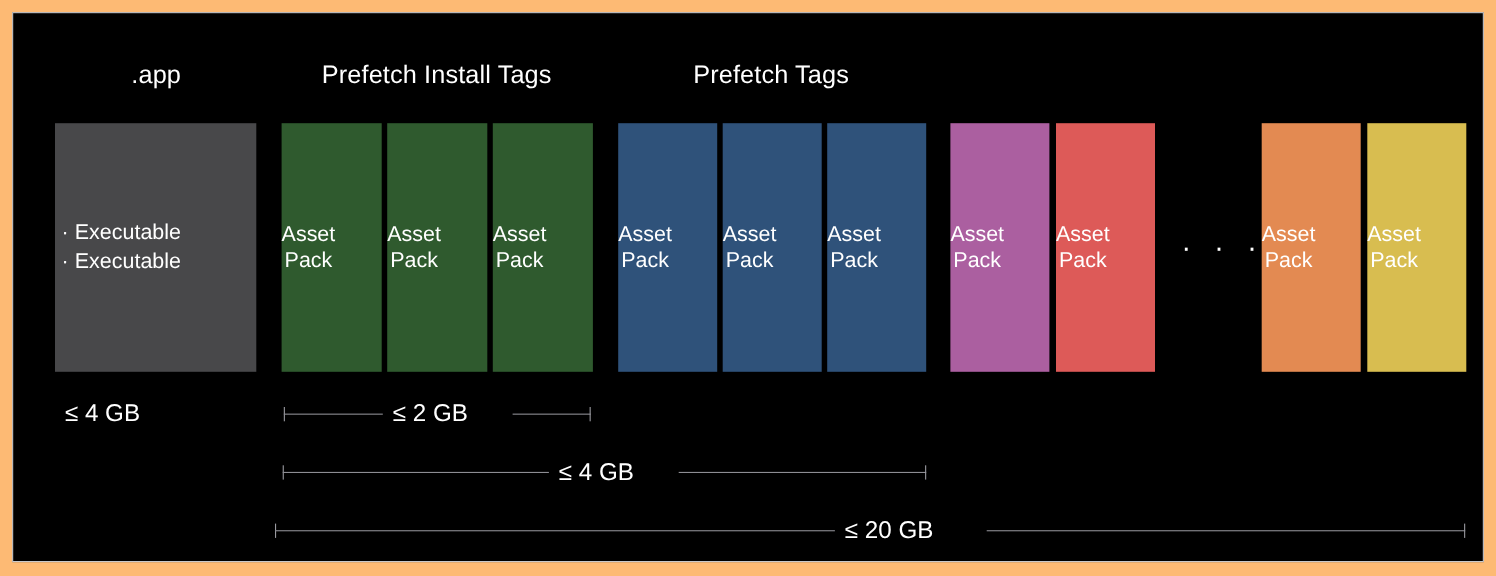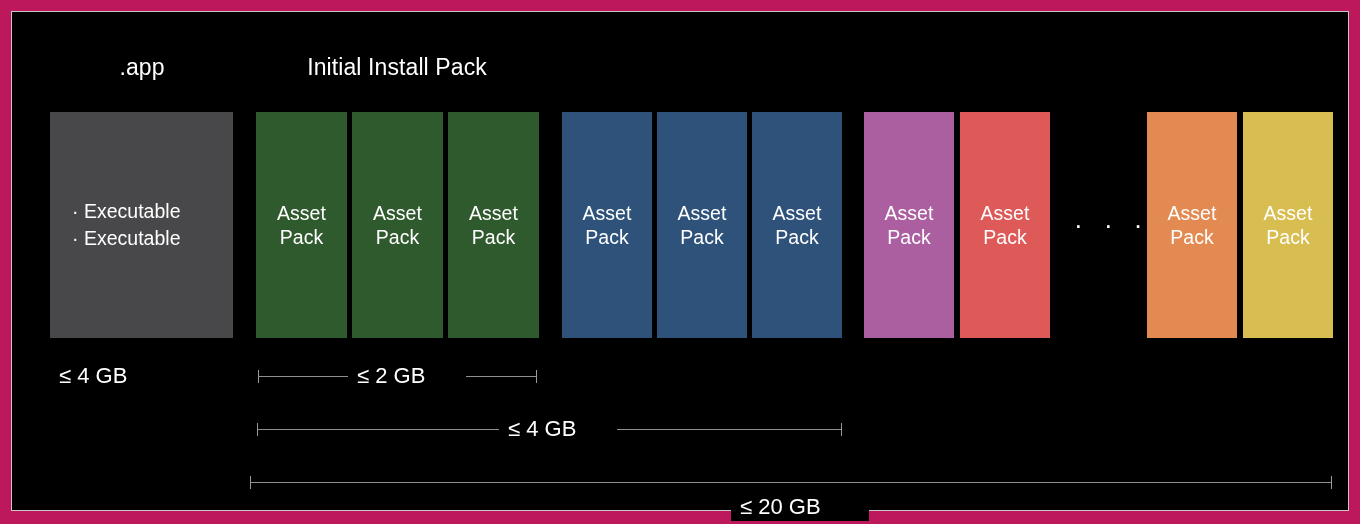--- a/index.html
+++ b/index.html
@@ -4,21 +4,21 @@
 <style>
   html, body {
     margin: 0;
     padding: 0;
     background: #ffffff;
   }
   #stage {
     position: relative;
     width: 1360px;
     height: 524px;
-    background: #be185d;
+    background: #fdba74;
     overflow: hidden;
     font-family: "Liberation Sans", sans-serif;
   }
   
   #slide {
     position: absolute;
     left: 11px;
     top: 11px;
     width: 1338px;
     height: 500px;
@@ -36,36 +36,36 @@
     white-space: nowrap;
     text-align: center;
   }
   
   .box {
     position: absolute;
     top: 100px;
     height: 226px;
     display: flex;
     align-items: center;
-    justify-content: center;
+    justify-content: flex-start;
     box-sizing: border-box;
   }
   .box .box-text {
     color: #ffffff;
     font-size: 19.5px;
     line-height: 24px;
     text-align: center;
     white-space: pre-line;
   }
   .app-box {
     justify-content: flex-start;
     align-items: center;
   }
   .app-box .bullets {
-    padding-left: 22px;
+    padding-left: 6px;
     color: #ffffff;
     font-size: 19.5px;
     line-height: 27px;
   }
   .app-box .bullets div {
     white-space: nowrap;
   }
   .bullet-dot {
     display: inline-block;
     width: 12px;
@@ -111,21 +111,22 @@
     z-index: 1;
   }
 </style>
 </head>
 <body>
 
 <div id="stage">
   <div id="slide">
 
     <div class="group-label" style="left:30px; top:41px; width:200px;">.app</div>
-    <div class="group-label" style="left:265px; top:41px; width:240px;">Initial Install Pack</div>
+    <div class="group-label" style="left:265px; top:41px; width:240px;">Prefetch Install Tags</div>
+    <div class="group-label" style="left:579px; top:41px; width:220px;">Prefetch Tags</div>
 
     <div class="box app-box" style="left:38px; width:183px; background:#48484a;">
       <div class="bullets">
         <div><span class="bullet-dot">·</span><span>Executable</span></div>
         <div><span class="bullet-dot">·</span><span>Executable</span></div>
       </div>
     </div>
 
     <div class="box" style="left:244px; width:91px; background:#2f5a2e;">
       <span class="box-text">Asset
@@ -188,16 +189,16 @@
       <div class="m-cap" style="left:0;"></div>
       <div class="m-line" style="left:0; width:585px;"></div>
       <div class="m-cap" style="left:584px;"></div>
       <div class="m-label" style="left:242px; width:100px;">≤ 4 GB</div>
     </div>
 
     <div class="measure" style="left:238px; top:456px; width:1082px;">
       <div class="m-cap" style="left:0;"></div>
       <div class="m-line" style="left:0; width:1082px;"></div>
       <div class="m-cap" style="left:1081px;"></div>
-      <div class="m-label" style="left:481px; width:120px;margin-top:25px;">≤ 20 GB</div>
+      <div class="m-label" style="left:509px; width:120px;">≤ 20 GB</div>
     </div>
   </div>
 </div>
 
 </body></html>

